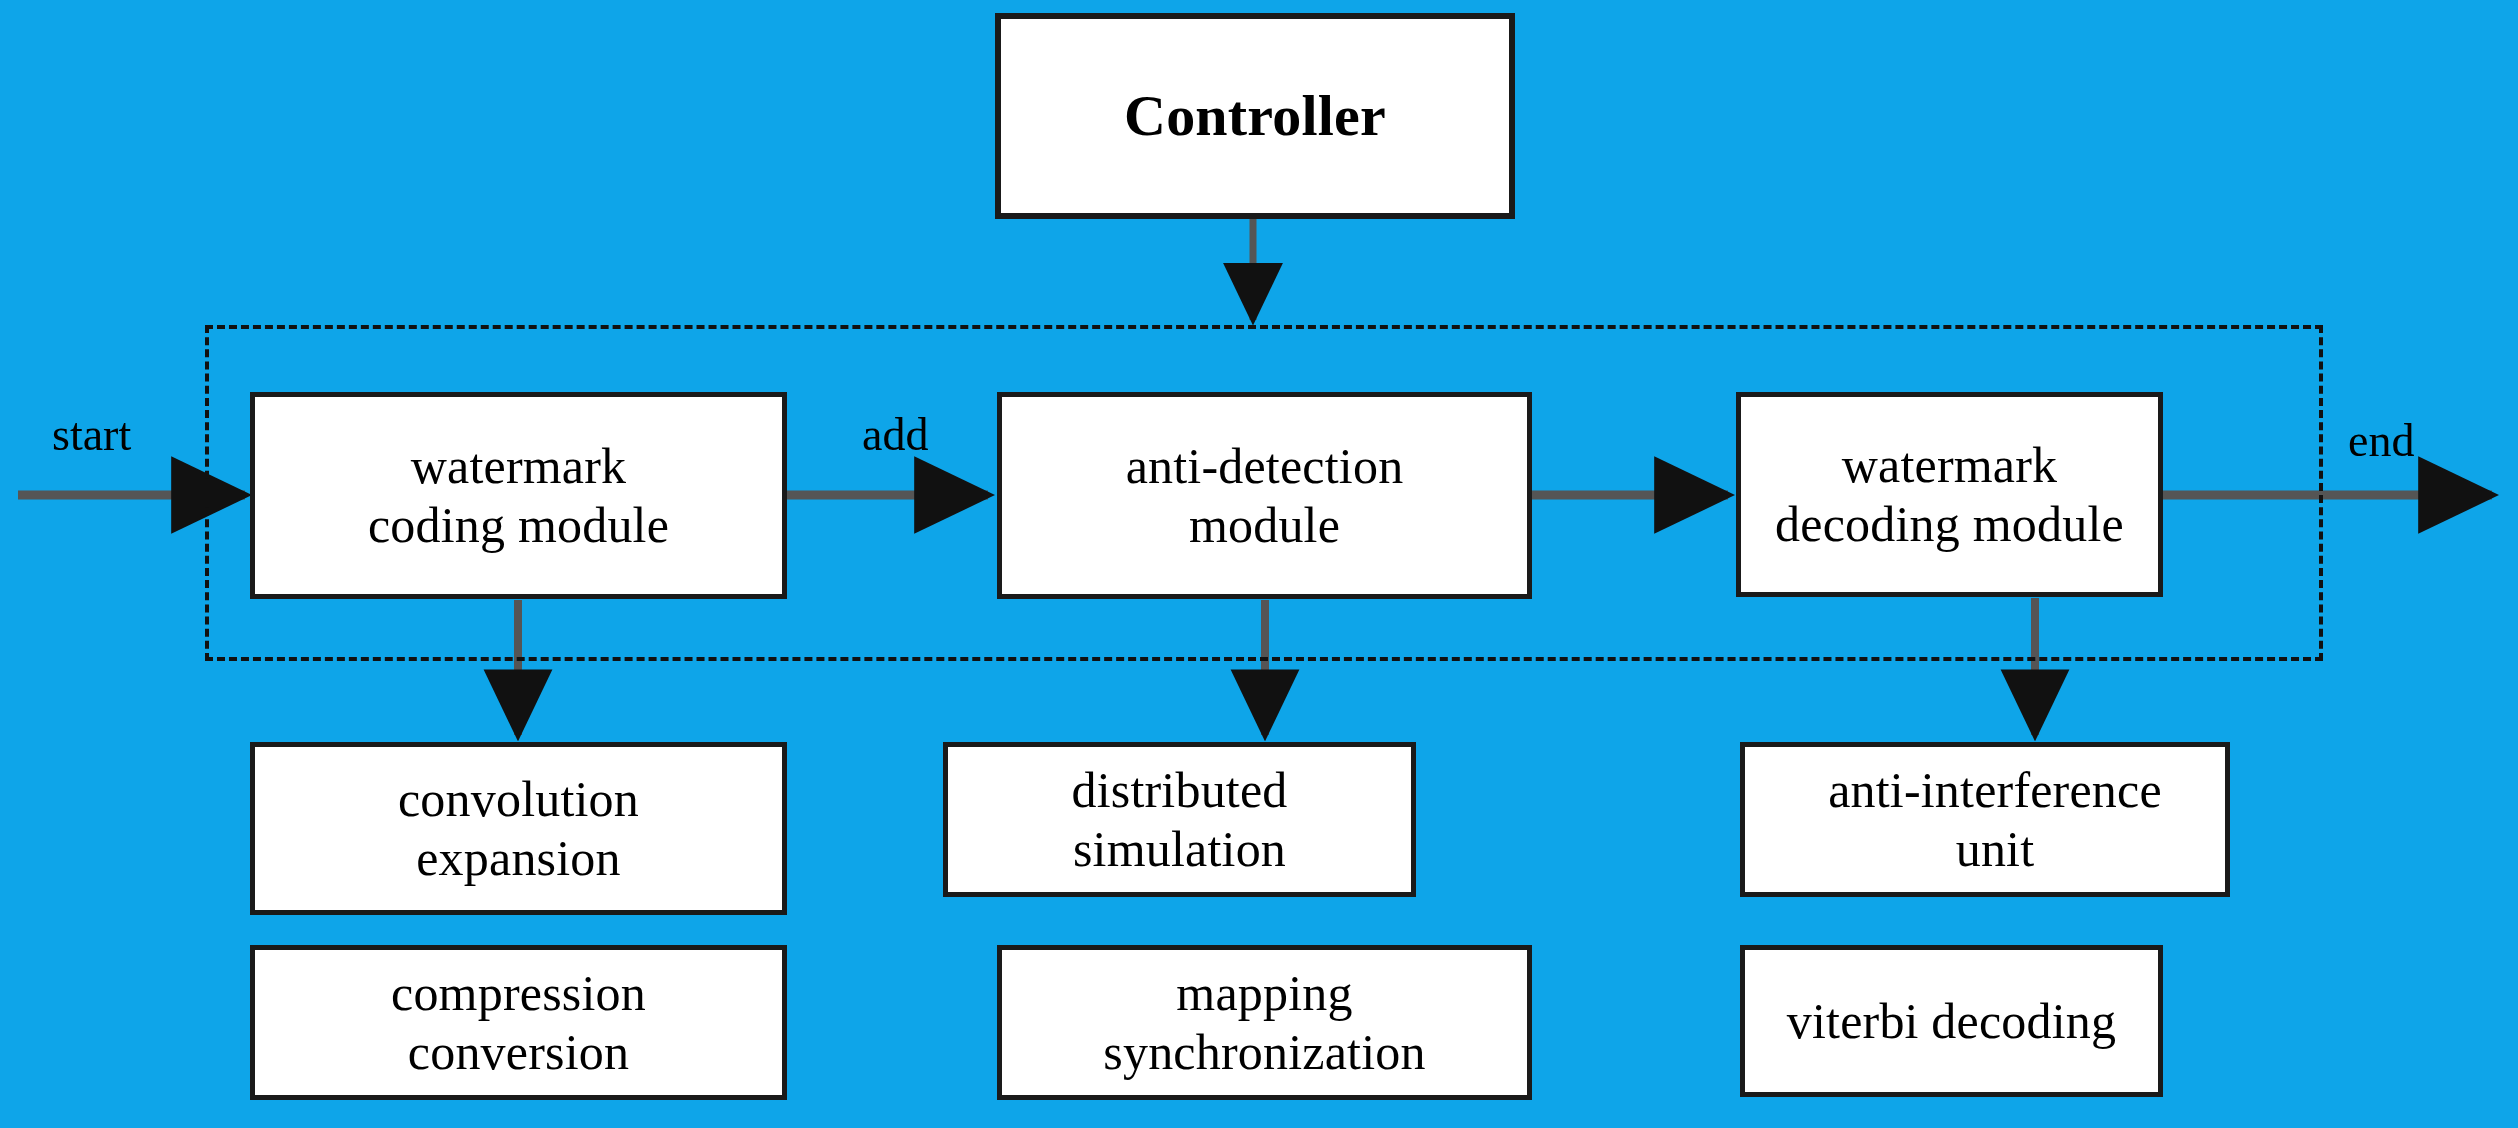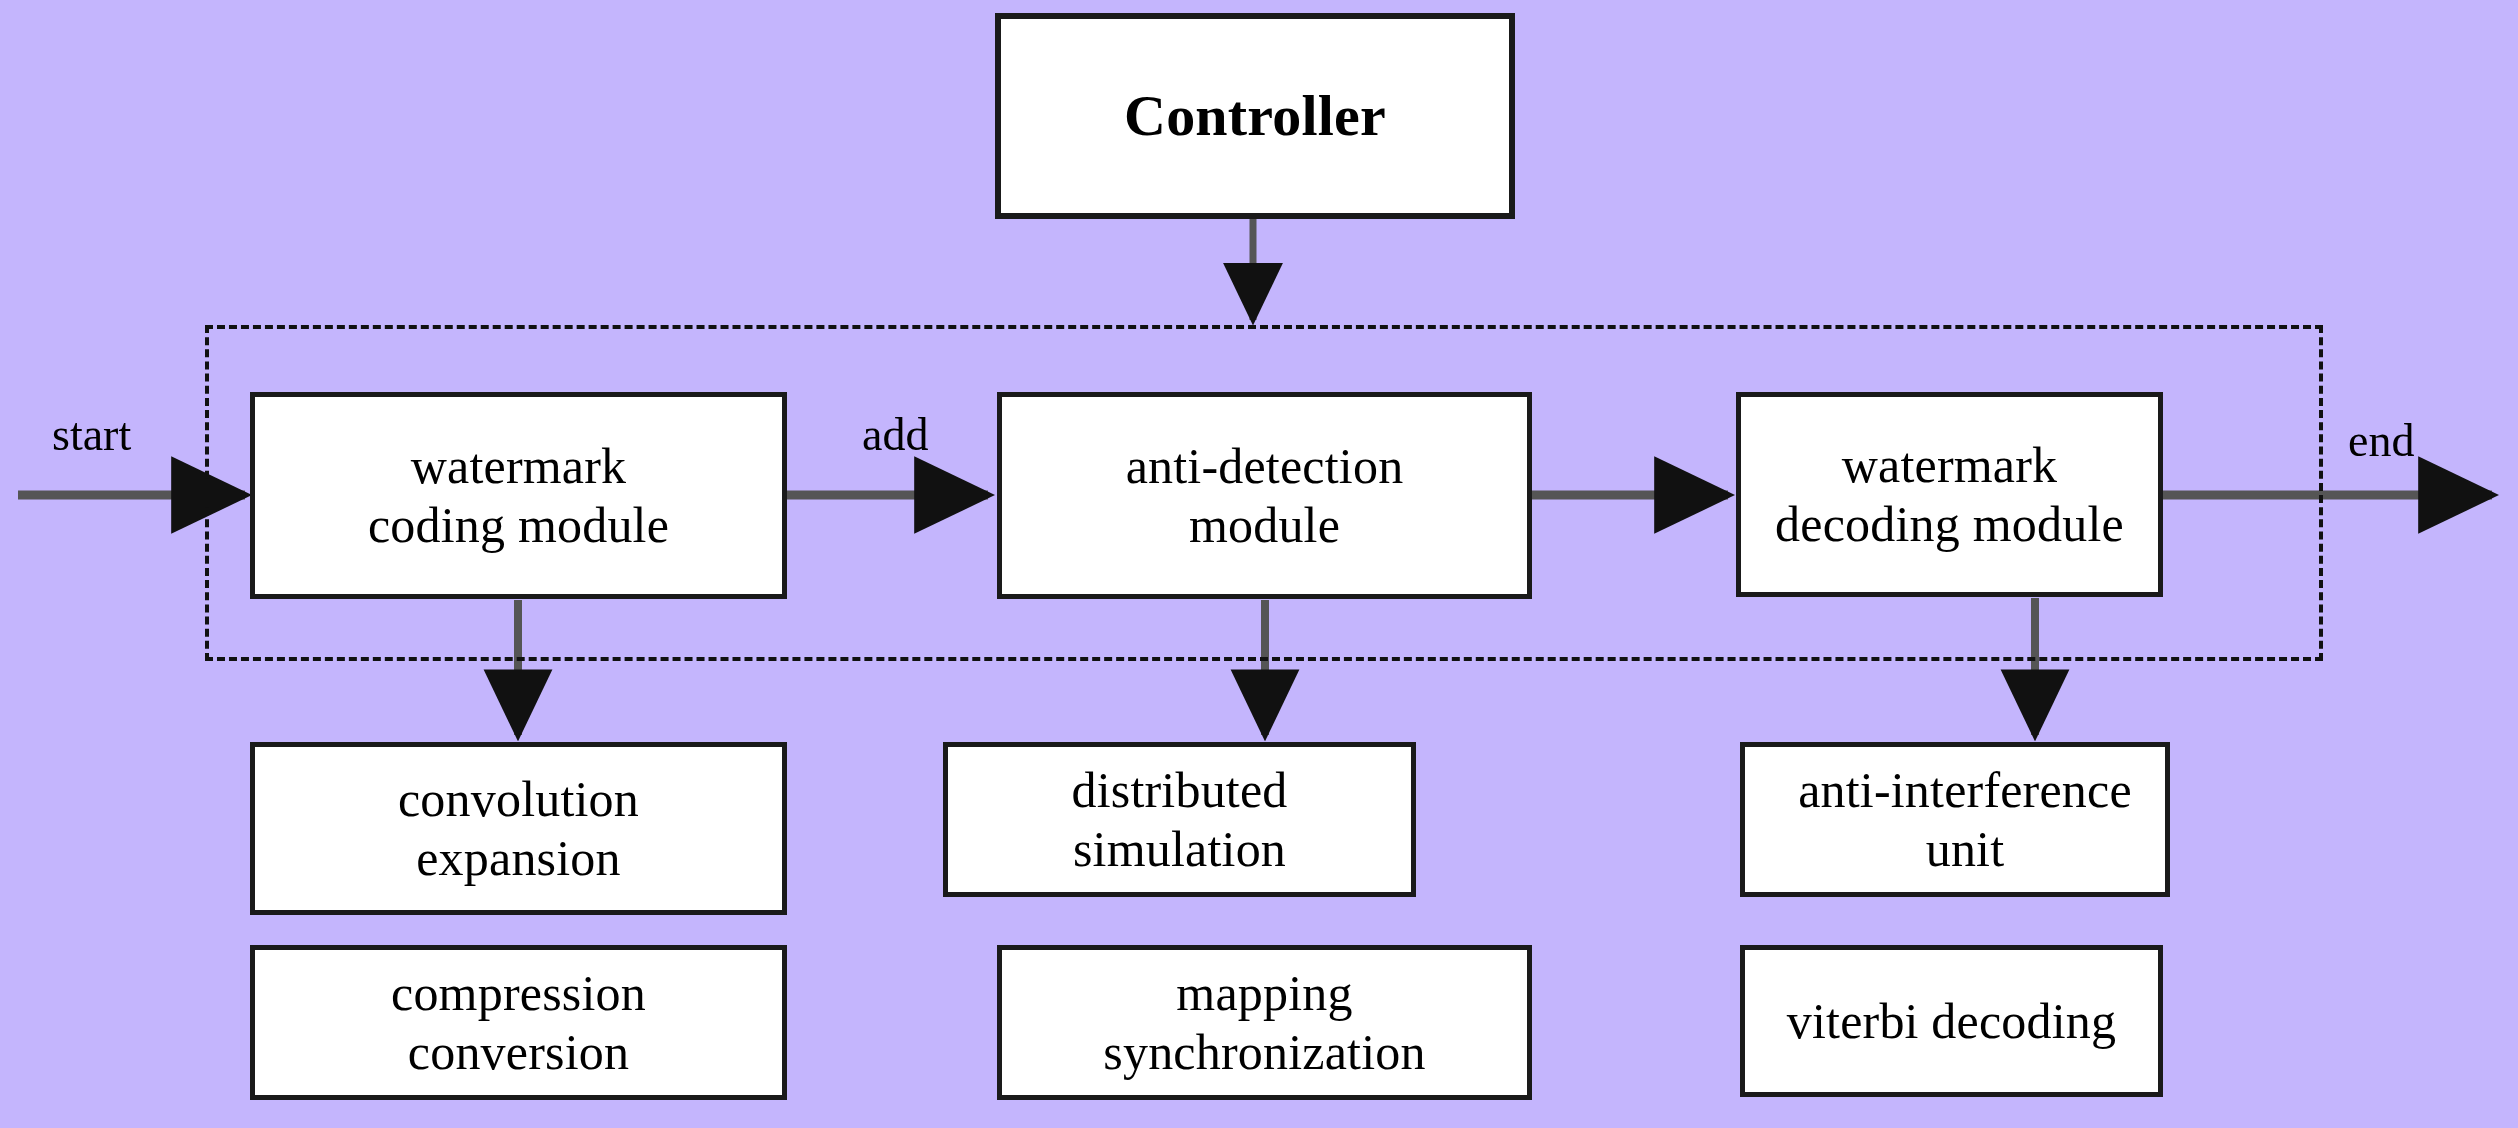--- a/index.html
+++ b/index.html
@@ -4,21 +4,21 @@
 <style>
   html, body {
     margin: 0;
     padding: 0;
     background: #ffffff;
   }
   #canvas {
     position: relative;
     width: 2518px;
     height: 1128px;
-    background: #c4b5fd;
+    background: #0ea5e9;
     font-family: "Liberation Serif", "DejaVu Serif", serif;
     overflow: hidden;
   }
   .box {
     position: absolute;
     box-sizing: border-box;
     background: #ffffff;
     border: 5px solid #1a1a1a;
     display: flex;
     align-items: center;
@@ -107,21 +107,21 @@
   <div class="edge-label" style="left:2336px; top:418px;margin-left:12px;">end</div>
 
   <div class="box" style="left:250px; top:742px; width:537px; height:173px;">
     <span class="txt"><span>convolution</span><br><span>expansion</span></span>
   </div>
 
   <div class="box" style="left:943px; top:742px; width:473px; height:155px;">
     <span class="txt"><span>distributed</span><br><span>simulation</span></span>
   </div>
 
-  <div class="box" style="left:1740px; top:742px; width:430px; height:155px;padding-left:20px;">
+  <div class="box" style="left:1740px; top:742px; width:490px; height:155px;padding-left:20px;">
     <span class="txt"><span>anti-interference</span><br><span>unit</span></span>
   </div>
 
   <div class="box" style="left:250px; top:945px; width:537px; height:155px;">
     <span class="txt"><span>compression</span><br><span>conversion</span></span>
   </div>
 
   <div class="box" style="left:997px; top:945px; width:535px; height:155px;">
     <span class="txt"><span>mapping</span><br><span>synchronization</span></span>
   </div>

